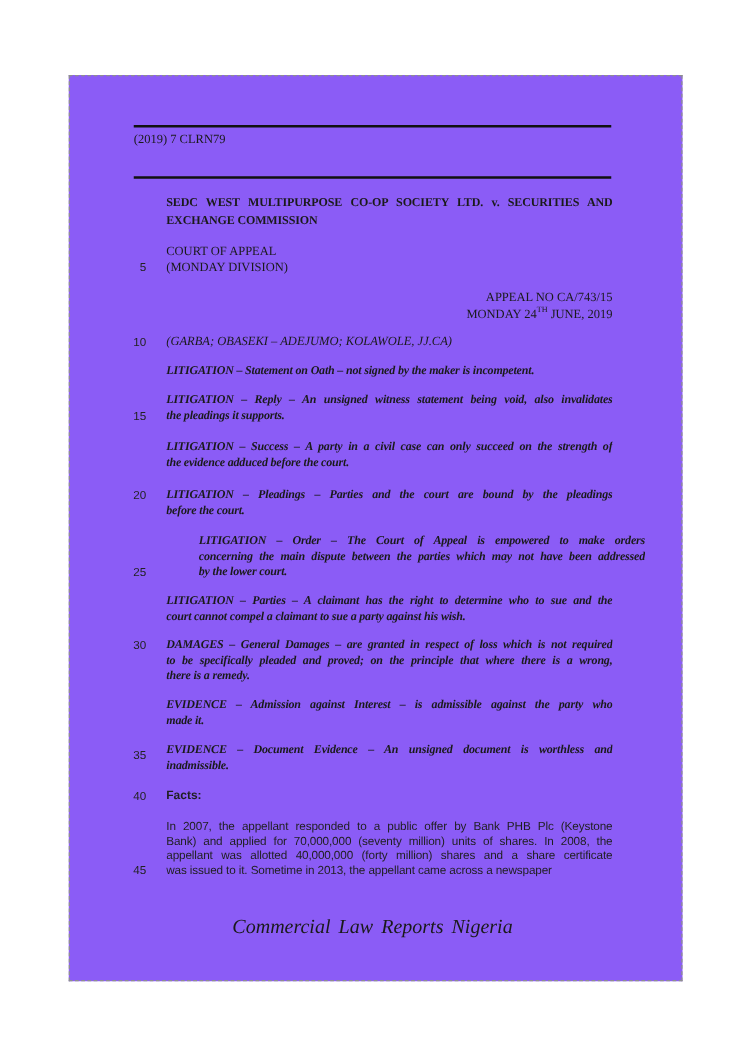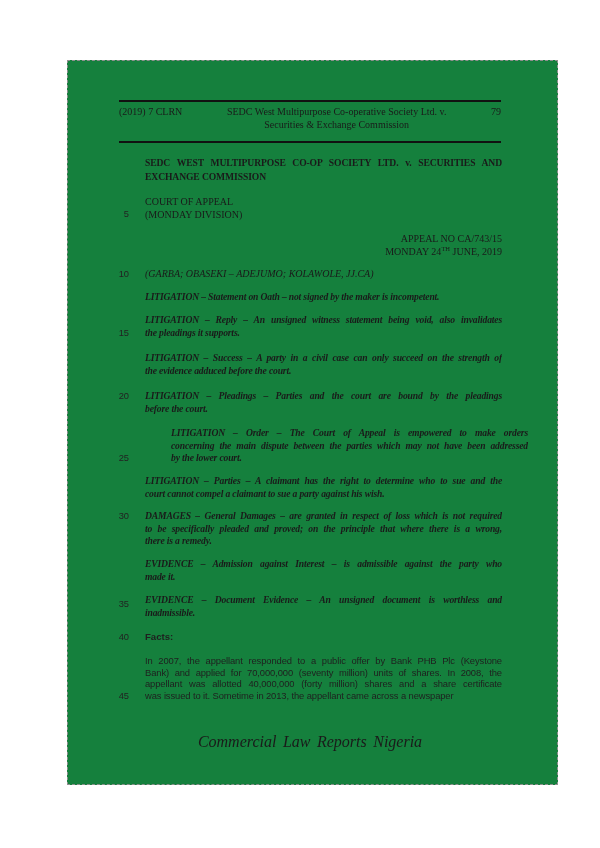--- a/index.html
+++ b/index.html
@@ -4,24 +4,24 @@
 <style>
   html, body {
     margin: 0; padding: 0;
     background: #ffffff;
     width: 600px; height: 848px;
     position: relative;
     -webkit-font-smoothing: antialiased;
   }
   .sheet {
     position: absolute;
-    left: 67px; top: 60px;
+    left: 55px; top: 60px;
     width: 489px; height: 723px;
     border: 1px dashed #8f8f8f;
-    background: #15803d;
+    background: #8b5cf6;
     text-decoration: underline;
   }
   .abs { position: absolute; }
   .serif  { font-family: "Liberation Serif", serif; color: #1a1a1a; }
   .sans   { font-family: "Liberation Sans", sans-serif; color: #1f1f1f; }
 
   
   .rule { left: 51px; width: 382px; background: #111; }
   .rule-top    { top: 39px; height: 1.5px; }
   .rule-bottom { top: 80px; height: 2px; }
@@ -85,24 +85,20 @@
   .gn-6 { top: 509px; margin-top: 28px; } .gn-7 { top: 570px; } .gn-8 { top: 629px; }
 </style>
 </head>
 <body>
 
 <div class="sheet">
 
   <div class="abs rule rule-top"></div>
   <div class="abs header-row serif">
     <span class="header-citation">(2019) 7 CLRN</span>
-    <span class="header-center">
-      <span class="l">SEDC West Multipurpose Co-operative Society Ltd. v.</span><br>
-      <span class="l">Securities &amp; Exchange Commission</span>
-    </span>
     <span class="header-pageno">79</span>
   </div>
   <div class="abs rule rule-bottom"></div>
 
   <div class="abs col serif title-block">
     <div class="l jl">SEDC WEST MULTIPURPOSE CO-OP SOCIETY LTD. v. SECURITIES AND</div>
     <div class="l">EXCHANGE COMMISSION</div>
   </div>
 
   <div class="abs col serif court-block">

